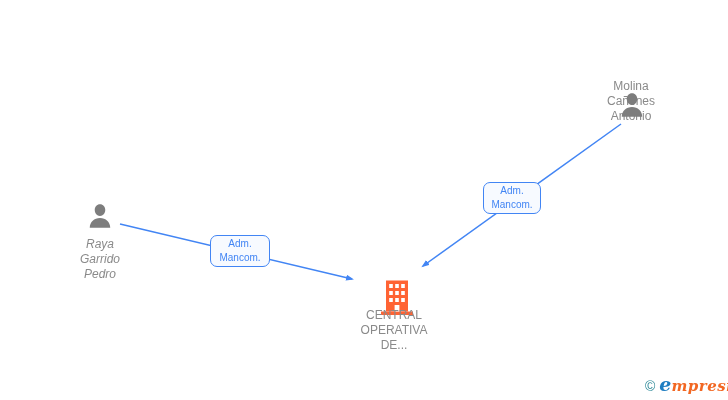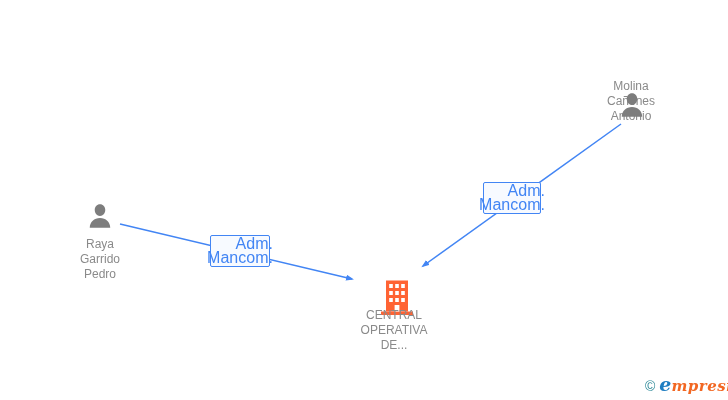--- a/index.html
+++ b/index.html
@@ -30,24 +30,24 @@
     font-size:12px;line-height:15px;
     text-align:center;
     white-space:normal;
   }
   .person-svg{display:block;fill:var(--icon-gray);}
   .edge-label{
     position:absolute;z-index:3;
     box-sizing:border-box;
     background:var(--label-bg);
     border:1.5px solid var(--edge-blue);
-    border-radius:2px;
+    border-radius:7px;
     color:var(--edge-blue);
-    font-size:16px;line-height:14px;
-    text-align:right;
+    font-size:10px;line-height:14px;
+    text-align:center;
     display:flex;align-items:center;justify-content:center;
     padding:1px 2px;
   }
   .logo{
     position:absolute;z-index:3;
     left:645px;top:373px;
     display:flex;align-items:baseline;
     cursor:pointer;
     font-family:"DejaVu Serif", serif;
   }
@@ -91,21 +91,21 @@
     </span>
   </div>
 
   <div class="node" style="left:85px;top:201px;width:30px;height:30px;">
     <span>
       <svg class="person-svg" width="30" height="30" viewBox="0 0 24 24">
         <path d="M12 2.6c2.5 0 4.2 2 4.2 4.6S14.5 11.9 12 11.9 7.8 9.8 7.8 7.2 9.5 2.6 12 2.6z M3.8 21.4c.2-4.8 3.5-7.8 8.2-7.8s8 3 8.2 7.8z"></path>
       </svg>
     </span>
   </div>
-  <div class="node-name" style="left:70px;top:237px;width:60px;">Raya Garrido Pedro</div>
+  <div class="node-name" style="left:70px;top:237px;width:60px;font-style:italic;">Raya Garrido Pedro</div>
 
   <div class="node" style="left:380px;top:280px;width:34px;height:36px;">
     <span>
       <svg width="34" height="36" viewBox="0 0 34 36">
         <g fill="#FF6333" style="fill:var(--building-orange)">
           <rect x="1" y="31.5" width="32" height="3.5"></rect>
           <rect x="6" y="0.5" width="22" height="31"></rect>
         </g>
         <g fill="#ffffff">
           <rect x="9.2" y="4" width="3.6" height="4"></rect>

